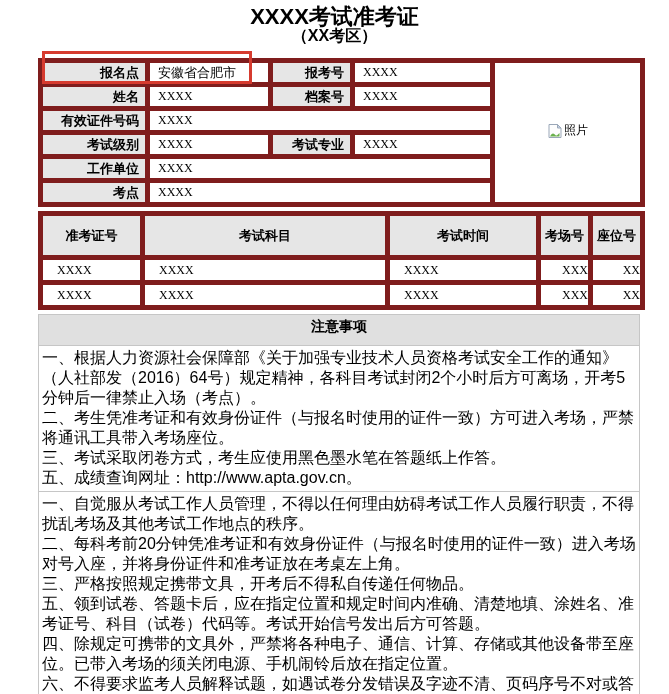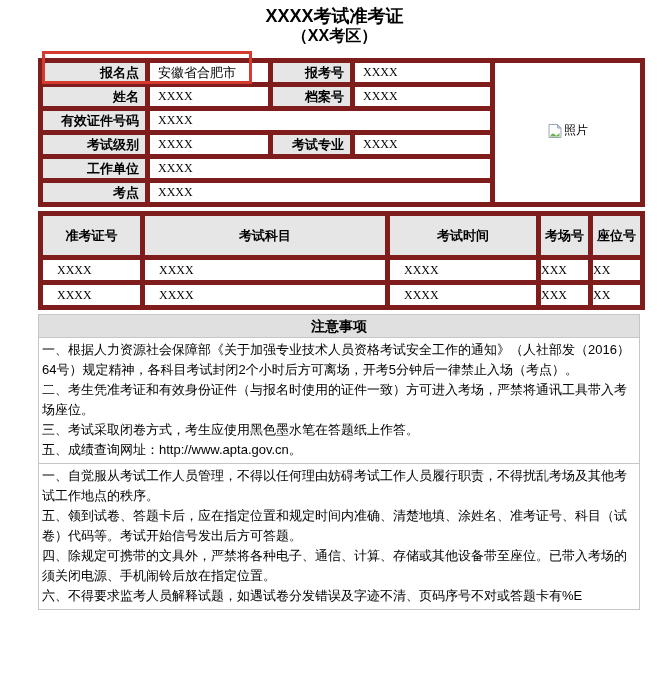--- a/index.html
+++ b/index.html
@@ -6,21 +6,21 @@
   html, body { margin: 0; padding: 0; }
   body {
     width: 669px; height: 694px;
     background: #ffffff;
     font-family: "Liberation Sans", "DejaVu Sans", sans-serif;
     color: #000;
     position: relative;
     overflow: hidden;
   }
   .titles { text-align: center; padding-top: 7px; line-height: 19px; }
-  .title-main { font-size: 18px; font-weight: bold; margin: 0; }
+  .title-main { font-size: 22px; font-weight: bold; margin: 0; }
   .title-sub  { font-size: 16px; font-weight: bold; margin: 0; }
 
   .content { position: absolute; left: 38px; top: 58px; width: 602px; }
 
   table { border-collapse: collapse; table-layout: fixed; width: 602px; }
   td {
     border: 5px solid #7f1d1d;
     height: 24px;
     padding: 0;
     overflow: hidden;
@@ -42,34 +42,34 @@
   }
   .photo-cell { text-align: center; vertical-align: middle; background: #fff; }
   .photo-inner { display: inline-flex; align-items: center; gap: 1px; font-size: 12px; color: #000; }
 
   .sched { margin-top: 4px; }
   .sched td.hdr {
     background: #e6e6e6; font-weight: bold; text-align: center; font-size: 13px; height: 44px;
   }
   .sched td.cell { font-size: 12px; height: 25px; padding-left: 14px;
     font-family: "Liberation Serif", "DejaVu Serif", serif; }
-  .sched td.cell.center { padding-left: 0; text-align: left; }
+  .sched td.cell.center { padding-left: 0; text-align: right; }
 
   .section-header {
     margin-top: 4px;
     border: 1px solid #c6c6c6;
     background: #e0e0e0;
-    height: 24px; line-height: 22px;
+    height: 32px; line-height: 22px;
     text-align: center; font-weight: bold; font-size: 14px;
   }
   .section-body {
     border: 1px solid #c6c6c6; border-top: none;
     background: #fff;
     padding: 2px 3px 3px 3px;
-    font-size: 13px;
+    font-size: 16px;
     line-height: 20px;
   }
   .section-body p { margin: 0; }
 
   .highlight-box {
     position: absolute;
     left: 42px; top: 51px;
     width: 210px; height: 33px;
     border: 3px solid #d63b2f;
     pointer-events: none;
@@ -176,20 +176,22 @@
   <div class="section-header">注意事项</div>
   <div class="section-body">
     <p>一、根据人力资源社会保障部《关于加强专业技术人员资格考试安全工作的通知》（人社部发（2016）64号）规定精神，各科目考试封闭2个小时后方可离场，开考5分钟后一律禁止入场（考点）。</p>
     <p>二、考生凭准考证和有效身份证件（与报名时使用的证件一致）方可进入考场，严禁将通讯工具带入考场座位。</p>
     <p>三、考试采取闭卷方式，考生应使用黑色墨水笔在答题纸上作答。</p>
     <p>五、成绩查询网址：http://www.apta.gov.cn。</p>
   </div>
 
   <div class="section-body">
     <p>一、自觉服从考试工作人员管理，不得以任何理由妨碍考试工作人员履行职责，不得扰乱考场及其他考试工作地点的秩序。</p>
+    <p>二、每科考前20分钟凭准考证和有效身份证件（与报名时使用的证件一致）进入考场对号入座，并将身份证件和准考证放在考桌左上角。</p>
+    <p>三、严格按照规定携带文具，开考后不得私自传递任何物品。</p>
     <p>五、领到试卷、答题卡后，应在指定位置和规定时间内准确、清楚地填、涂姓名、准考证号、科目（试卷）代码等。考试开始信号发出后方可答题。</p>
     <p>四、除规定可携带的文具外，严禁将各种电子、通信、计算、存储或其他设备带至座位。已带入考场的须关闭电源、手机闹铃后放在指定位置。</p>
     <p>六、不得要求监考人员解释试题，如遇试卷分发错误及字迹不清、页码序号不对或答题卡有%E</p>
   </div>
 
 </div>
 
 <div class="highlight-box"></div>
 
 </body></html>

